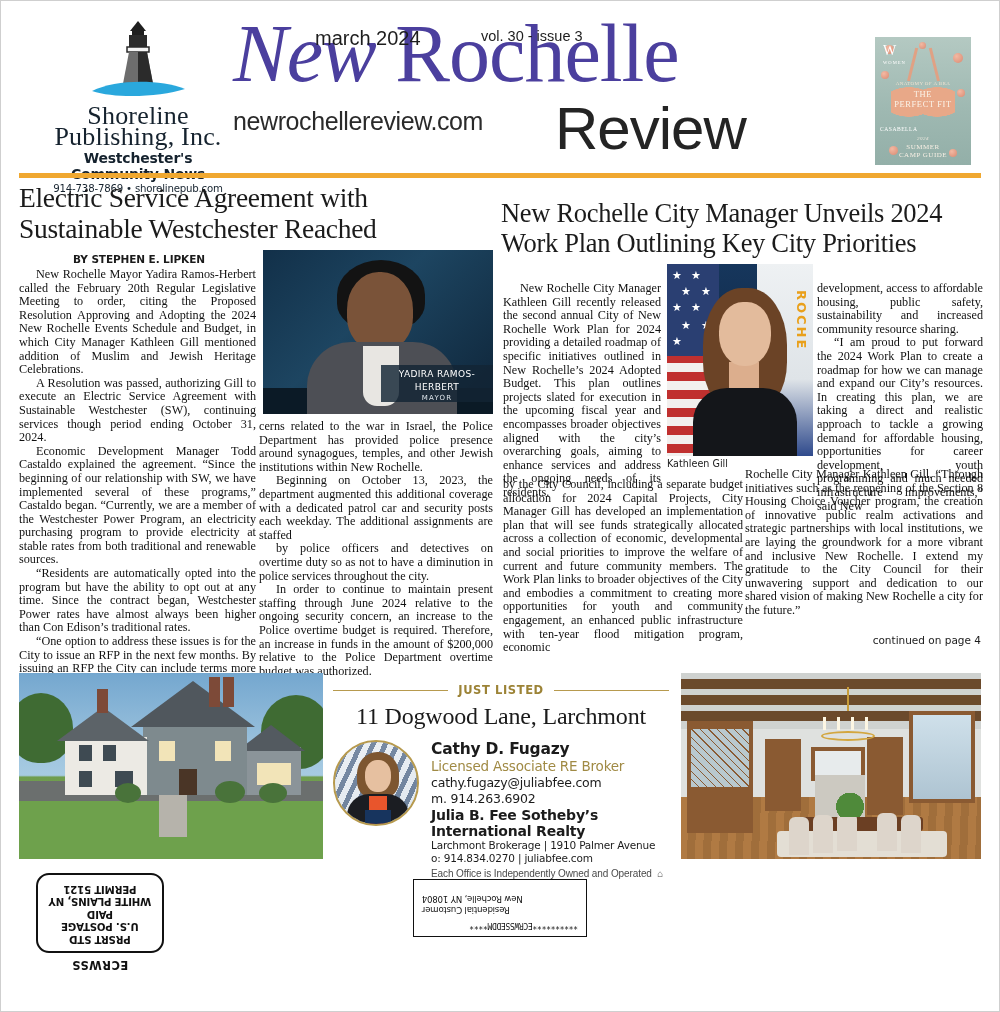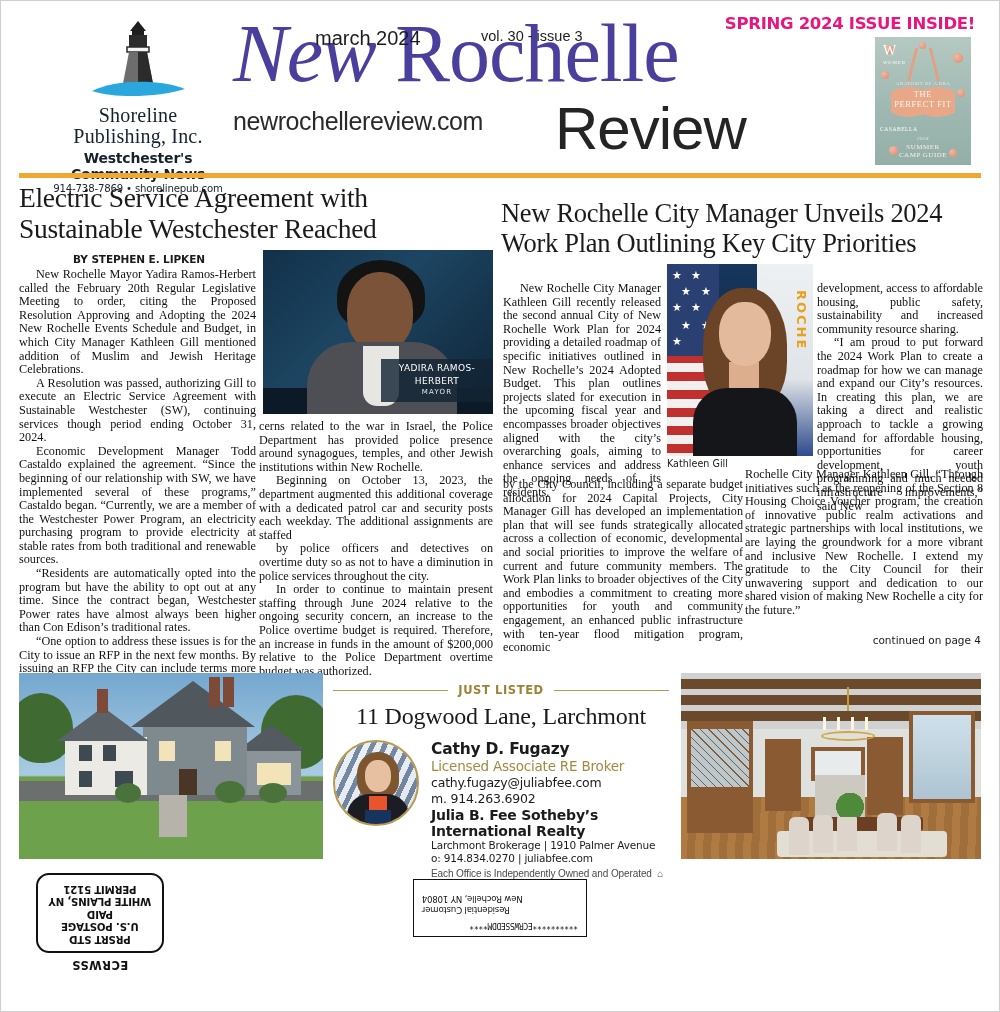--- a/index.html
+++ b/index.html
@@ -19,21 +19,21 @@
   
   #masthead { position: relative; height: 172px; }
 
   #logo-block {
     position: absolute; left: 42px; top: 18px;
     width: 190px; text-align: center;
   }
   .lighthouse-svg { display: block; margin: 0 auto; }
   #logo-name {
     font-family: "Liberation Serif", serif;
-    font-size: 20px; line-height: 21px; color: #15222e;
+    font-size: 26px; line-height: 21px; color: #15222e;
     margin-top: 2px; letter-spacing: .2px;
   }
   #logo-tag {
     font-family: "DejaVu Sans", sans-serif;
     font-weight: bold; font-size: 14px; color: #15222e;
     margin-top: 3px; letter-spacing: -.2px;
   }
   #logo-contact {
     font-family: "DejaVu Sans", sans-serif;
     font-size: 10.2px; color: #15222e; margin-top: 1px;
@@ -192,21 +192,21 @@
             background:#7a5339; border-radius:48% 48% 42% 42%; }
   .m-hair { position:absolute; left:74px; top:10px; width:88px; height:70px;
             background:#131313; border-radius:50% 50% 38% 38%; }
   .m-body { position:absolute; left:44px; top:92px; width:150px; height:76px;
             background:#4d4f55; border-radius:44px 44px 0 0; }
   .m-shirt{ position:absolute; left:100px; top:96px; width:36px; height:60px;
             background:#e8e6e2; border-radius:0 0 14px 14px; }
   .m-desk { position:absolute; left:0; bottom:0; width:100%; height:26px;
             background:#0b1a26; }
   .m-lower {
-    position:absolute; left:118px; bottom:12px; width:112px; height:43px;
+    position:absolute; left:118px; bottom:12px; width:112px; height:37px;
     background:rgba(18,36,52,.82); text-align:center;
   }
   .m-lower .n {
     font-family:"DejaVu Sans", sans-serif; font-size:9px; color:#fff;
     letter-spacing:.4px; line-height:13px; padding-top:3px;
   }
   .m-lower .r {
     font-family:"DejaVu Sans", sans-serif; font-size:7px; color:#dfe6ec;
     letter-spacing:1.2px; line-height:9px;
   }
@@ -425,21 +425,20 @@
     <div id="title-block">
       <div id="nameplate-line1">
         <span class="ital">New</span><span>&nbsp;</span><span>Rochelle</span>
       </div>
       <div id="site-url">newrochellereview.com</div>
       <div id="review-word">Review</div>
       <div id="date-label">march 2024</div>
       <div id="vol-label">vol. 30 - issue 3</div>
     </div>
 
-    <div id="spring-banner">SPRING 2024 ISSUE INSIDE!</div>
 
     <div id="mag-cover">
       <div class="mc-dot" style="left:10px;top:8px;width:9px;height:9px;"></div>
       <div class="mc-dot" style="left:44px;top:5px;width:7px;height:7px;"></div>
       <div class="mc-dot" style="right:8px;top:16px;width:10px;height:10px;"></div>
       <div class="mc-dot" style="left:6px;top:34px;width:8px;height:8px;"></div>
       <div class="mc-dot" style="right:6px;top:52px;width:8px;height:8px;"></div>
       <div class="mc-dot" style="left:14px;bottom:10px;width:9px;height:9px;"></div>
       <div class="mc-dot" style="right:14px;bottom:8px;width:8px;height:8px;"></div>
       <div class="mc-strapL"></div>

